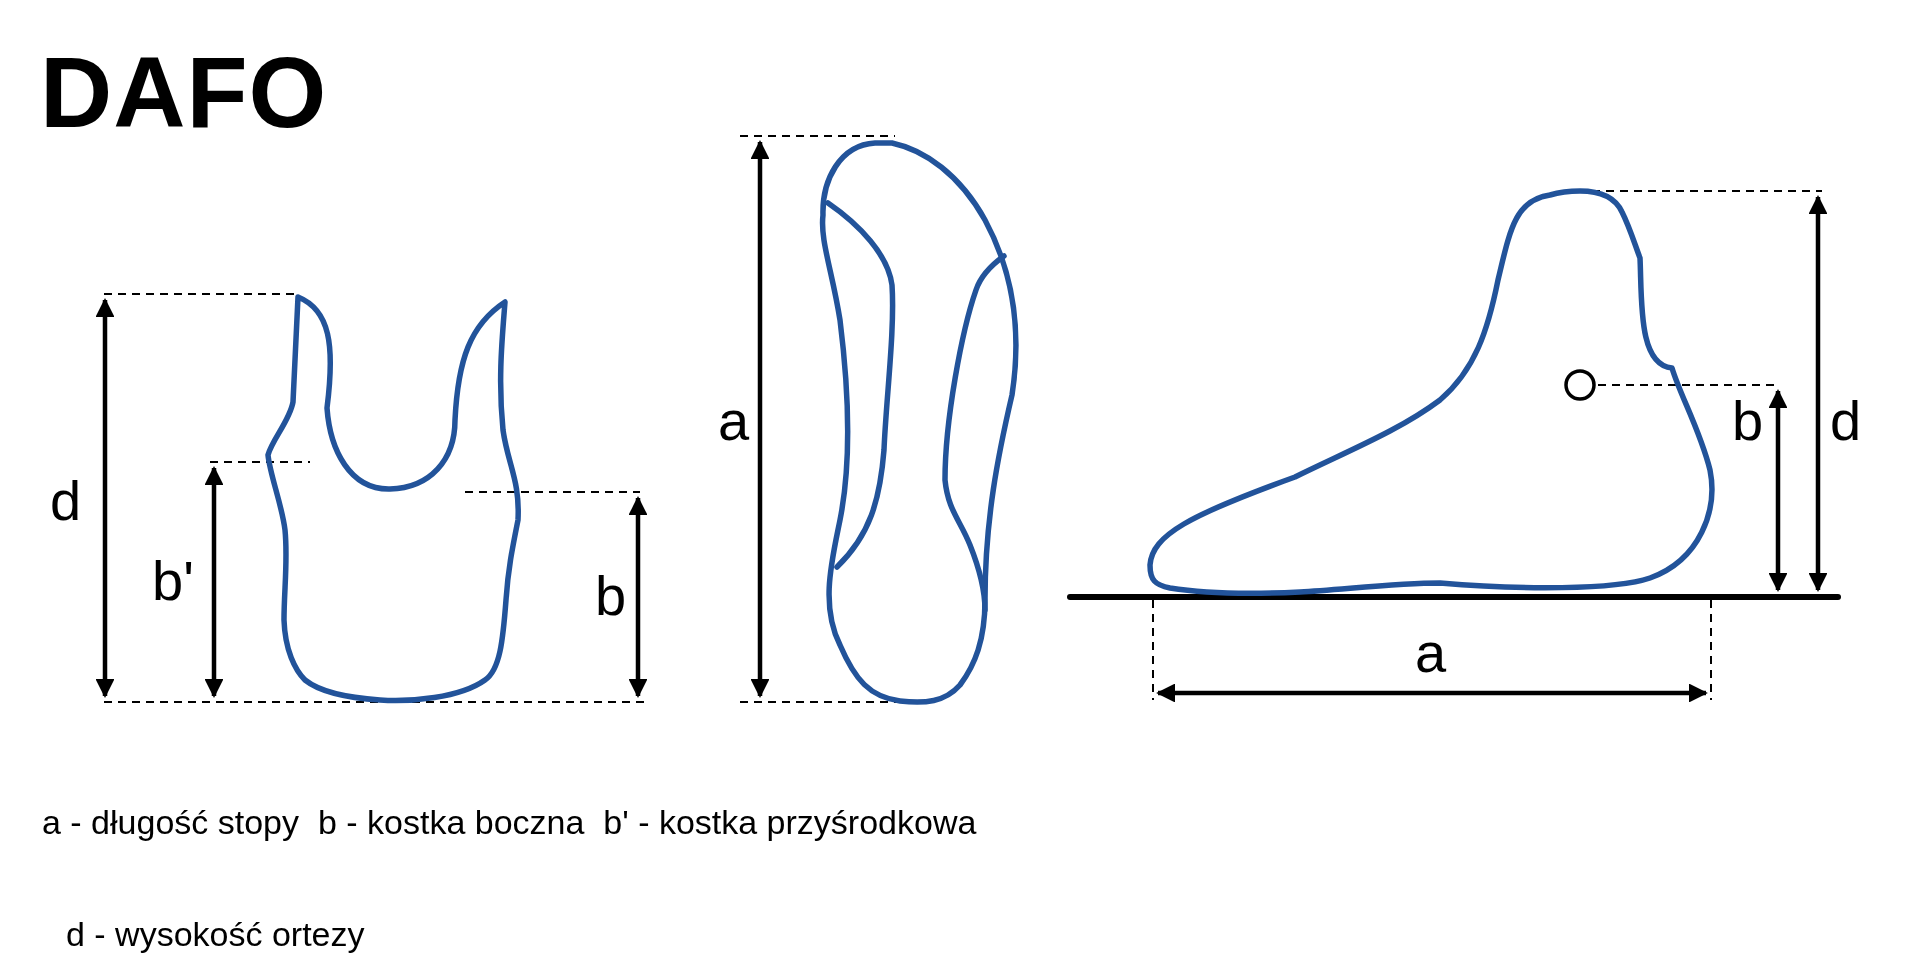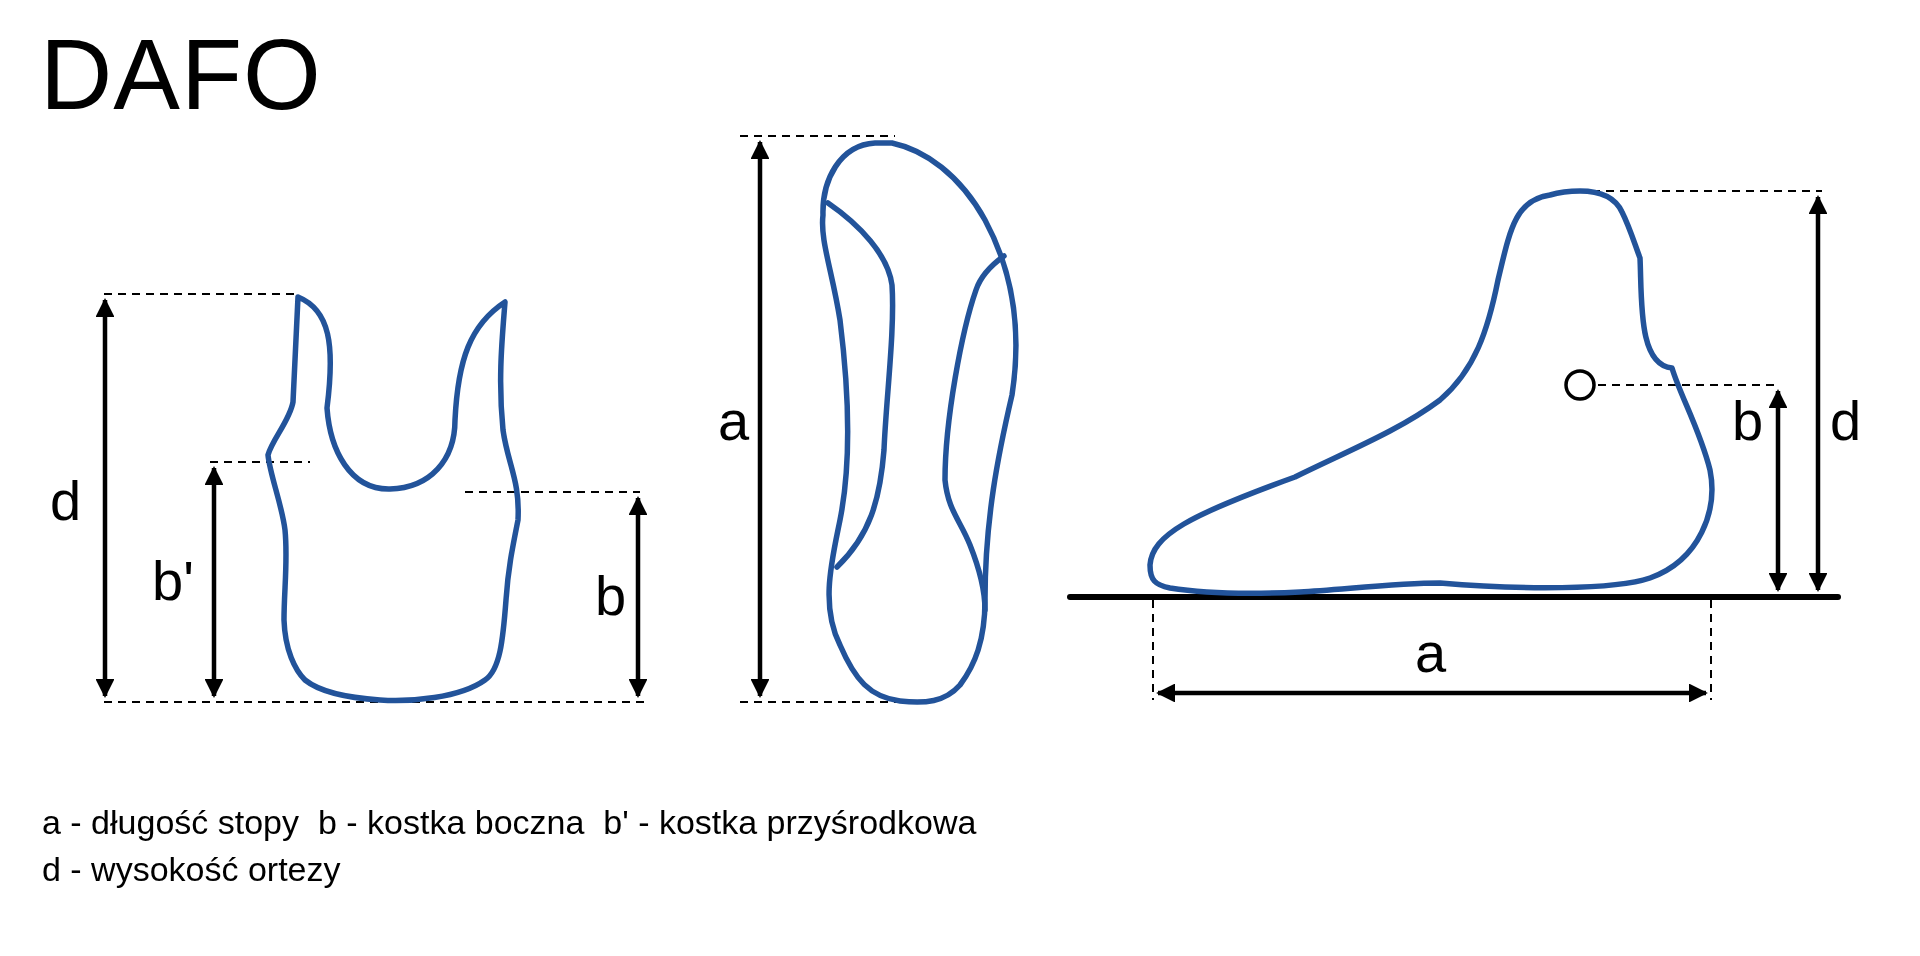--- a/index.html
+++ b/index.html
@@ -1,17 +1,17 @@
 <!DOCTYPE html>
 <html><head>
 <meta charset="utf-8">
 <style>
   html, body { margin: 0; padding: 0; background: #ffffff; }
   body { width: 1920px; height: 956px; position: relative; overflow: hidden; font-family: "Liberation Sans", "DejaVu Sans", sans-serif; color: #000; }
-  .title { position: absolute; left: 40px; top: 24px; font-size: 100px; line-height: 1; font-weight: 400; letter-spacing: 1px; text-align: right; }
+  .title { position: absolute; left: 40px; top: 42px; font-size: 100px; line-height: 1; font-weight: 700; letter-spacing: 1px; text-align: right; }
   svg.diagram { position: absolute; left: 0; top: 0; }
   .outline { fill: none; stroke: #22539a; stroke-width: 5.5; stroke-linejoin: round; stroke-linecap: round; }
   .dash { stroke: #000; stroke-width: 2; stroke-dasharray: 8 6; fill: none; }
   .arrow { stroke: #000; stroke-width: 4.5; fill: none; }
   .ground { stroke: #000; stroke-width: 6; stroke-linecap: round; }
   .lbl { font-family: "Liberation Sans", "DejaVu Sans", sans-serif; font-size: 56px; fill: #000; }
   .legend { position: absolute; left: 42px; font-size: 34px; line-height: 1; white-space: pre; }
 </style>
 </head>
 <body>
@@ -76,13 +76,13 @@
          C1155,585 1150,580 1150,565 C1152,535 1190,515 1295,477
          C1350,450 1400,430 1440,400 C1475,370 1488,330 1498,280
          C1510,230 1515,200 1550,195 C1560,192 1570,191 1580,191 Z"></path>
     <text class="lbl" x="1732" y="440">b</text>
     <text class="lbl" x="1830" y="440">d</text>
     <text class="lbl" x="1415" y="672">a</text>
   </g>
 </svg>
 
 <div class="legend" style="top:805px;">a - długość stopy  b - kostka boczna  b' - kostka przyśrodkowa</div>
-<div class="legend" style="top:852px;">d - wysokość ortezy</div>
+<div class="legend" style="top:917px;margin-left:24px;">d - wysokość ortezy</div>
 
 </body></html>

